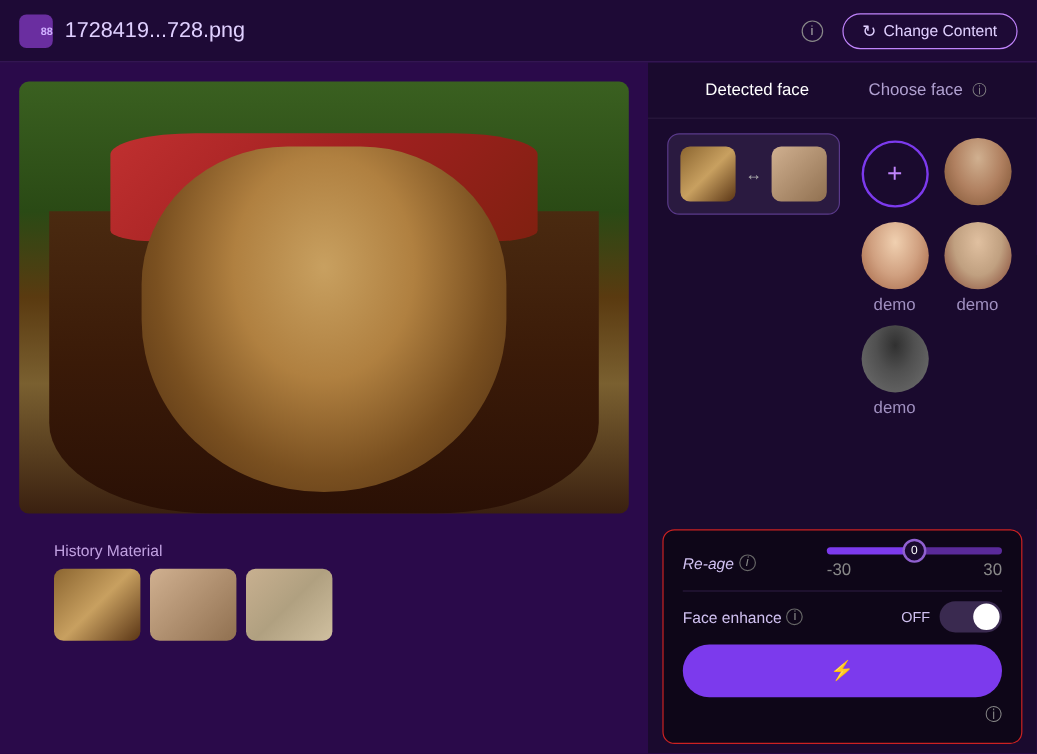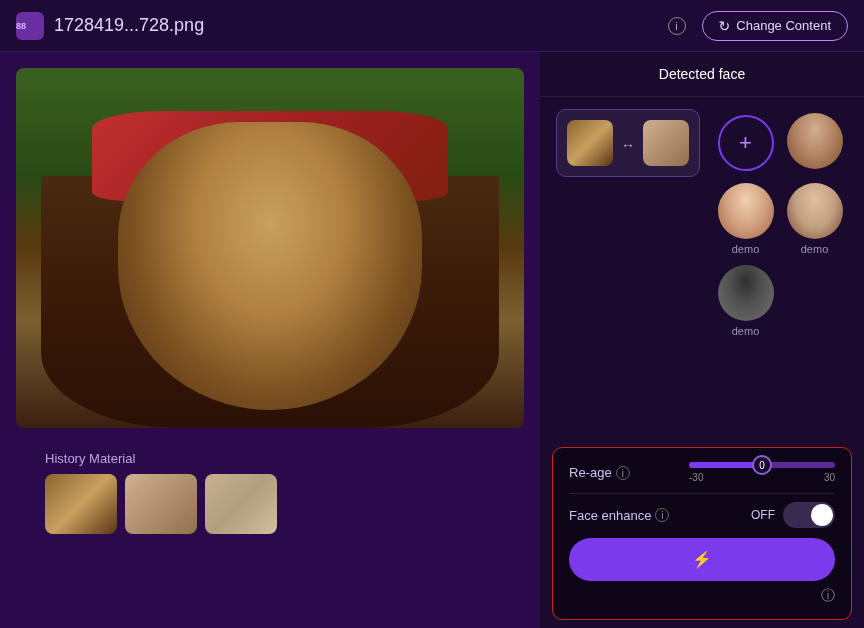--- a/index.html
+++ b/index.html
@@ -20,21 +20,21 @@
       align-items: center;
       padding: 8px 16px;
       background: #1e0a36;
       border-bottom: 1px solid #3a1a5a;
       height: 52px;
     }
     .file-icon {
       width: 28px; height: 28px;
       background: #6a2ea0;
       border-radius: 6px;
-      display: flex; align-items: center; justify-content: flex-start;
+      display: flex; align-items: center; justify-content: flex-end;
       font-size: 12px;
       margin-right: 10px;
       flex-shrink: 0;
     }
     .filename {
       font-size: 18px;
       color: #e0d0ff;
       flex: 1;
     }
     .info-icon {
@@ -208,21 +208,21 @@
     .avatar-demo2 {
       background: radial-gradient(ellipse at 50% 30%, #e0c0a0 0%, #c0a080 50%, #804030 100%);
     }
     .avatar-demo3 {
       background: radial-gradient(ellipse at 50% 30%, #303030 0%, #505050 40%, #707070 100%);
     }
     .avatar-demo-right {
       background: radial-gradient(ellipse at 50% 30%, #d0b090 0%, #b08060 50%, #7a5030 100%);
     }
     .avatar-label {
-      font-size: 11px;
+      font-size: 14px;
       color: #a090c0;
     }
 
     
     .settings-panel {
       background: #0e0618;
       border: 1.5px solid #cc2222;
       border-radius: 10px;
       margin: 8px 12px;
       padding: 14px 16px;
@@ -232,20 +232,21 @@
       align-items: center;
       margin-bottom: 10px;
     }
     .setting-label {
       font-size: 13px;
       color: #d0c0f0;
       display: flex;
       align-items: center;
       gap: 4px;
       width: 120px;
+      font-style: italic;
     }
     .setting-info {
       font-size: 11px;
       color: #888;
       width: 14px;
       height: 14px;
       border: 1px solid #666;
       border-radius: 50%;
       display: flex; align-items: center; justify-content: center;
       cursor: pointer;
@@ -275,21 +276,21 @@
       display: flex;
       align-items: center;
       justify-content: center;
       font-size: 10px;
       color: #fff;
     }
     .slider-labels {
       display: flex;
       justify-content: space-between;
       margin-top: 4px;
-      font-size: 10px;
+      font-size: 14px;
       color: #888;
     }
     .divider {
       height: 1px;
       background: #2a1a3e;
       margin: 8px 0;
     }
     .toggle-row {
       display: flex;
       align-items: center;
@@ -429,20 +430,24 @@
         <div class="history-thumb thumb-2"></div>
         <div class="history-thumb thumb-3"></div>
       </div>
     </div>
   </div>
 
   <div class="right-panel">
 
     <div class="right-panel-header">
       <span class="panel-tab active">Detected face</span>
+      <span class="panel-tab">
+        <span>Choose face</span>
+        <span class="tab-info">ⓘ</span>
+      </span>
     </div>
 
     <div class="faces-area">
 
       <div class="detected-faces">
         <div class="detected-faces-box">
           <div class="face-thumb face-thumb-1"></div>
           <span class="arrow-icon">↔</span>
           <div class="face-thumb face-thumb-2"></div>
         </div>

